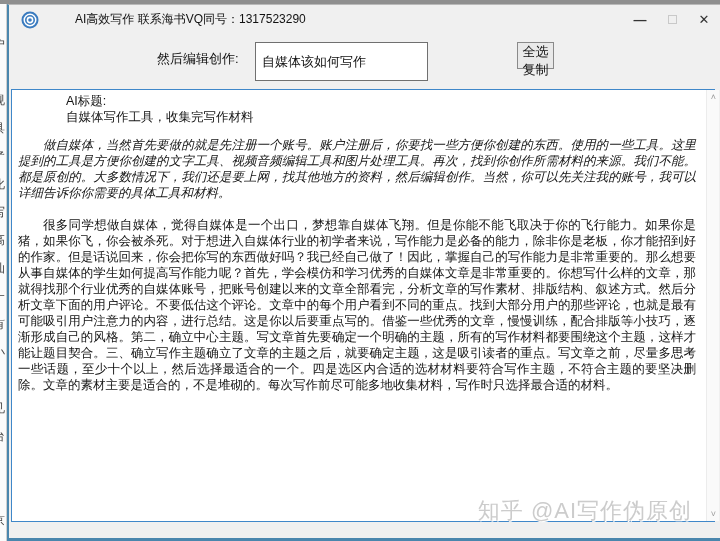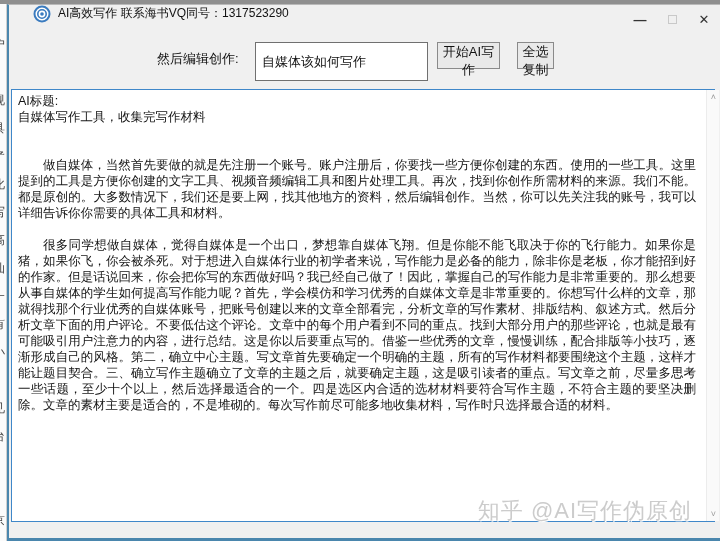--- a/index.html
+++ b/index.html
@@ -12,21 +12,21 @@
   .top-strip { position:absolute; left:0; top:0; width:720px; height:4px; background:#8f8f8f; }
   .left-strip { position:absolute; left:0; top:4px; width:7px; height:537px; background:#fbfbfb; overflow:hidden; border-right:1px solid #cfcfcf; }
   .left-strip span { position:absolute; left:-7px; width:14px; font-size:12px; color:#444; line-height:12px; }
 
   
   .window { position:absolute; left:7px; top:4px; width:713px; height:537px;
             background:#f0f0f0;
             border-left:2px solid #4a86ad; border-bottom:3px solid #4a86ad;
             border-top:1px solid #b9b9b9; }
 
-  .titlebar { height:29px; display:flex; align-items:flex-start; padding-left:24px; background:#f0f0f0; }
+  .titlebar { height:29px; display:flex; align-items:center; padding-left:12px; background:#f0f0f0;gap:29px; }
   .app-icon { width:18px; height:18px; flex:0 0 18px; }
   .title-text { margin-left:7px; font-size:12px; color:#111; white-space:nowrap; }
   .win-controls { margin-left:auto; display:flex; height:29px; }
   .win-btn { width:32px; height:29px; display:flex; align-items:center; justify-content:center;
              font-size:13px; color:#333; cursor:default; }
   .win-btn.max .box { width:9px; height:9px; border:1px solid #c9c9c9; }
   .win-btn.min { font-weight:bold; }
 
   .toolbar { position:relative; height:54px; }
   .toolbar-label { position:absolute; left:148px; top:16px; font-size:13px; color:#111; }
@@ -34,23 +34,23 @@
                  border:1px solid #707070; background:#fff; font-size:13px; padding:0 6px;
                  font-family:inherit; color:#111; }
   .btn { position:absolute; top:8px; height:27px; background:#e9e9e9; border:1px solid #8a8a8a;
          font-size:13px; font-family:inherit; color:#111; }
   .btn-start { left:428px; width:63px; }
   .btn-copy { left:508px; width:37px; }
 
   .editor { position:absolute; left:2px; top:84px; width:704px; height:433px;
             background:#fff; border:1px solid #3f87c9; overflow:hidden;
             padding:3px 18px 3px 6px; font-size:12.5px; line-height:16px; color:#141414; }
-  .editor .head { line-height:16px; }
+  .editor .head { line-height:16px;margin-left:48px; }
   .editor p { margin:16px 0 0 0; text-indent:2em; text-align:justify; }
-  .editor p:first-of-type { margin-top:32px; }
+  .editor p:first-of-type { margin-top:12px;font-style:italic; }
 
   .scrollbar { position:absolute; right:1px; top:85px; width:13px; height:431px;
                background:#fafafa; border-left:1px solid #ececec; }
   .scroll-arrow { position:absolute; left:0; width:13px; height:14px; text-align:center;
                   font-size:9px; color:#9b9b9b; line-height:14px; }
   .scroll-arrow.up { top:0; }
   .scroll-arrow.down { bottom:0; }
 
   .watermark { position:absolute; right:28px; bottom:12px; font-size:22px; letter-spacing:1px;
                color:#cccccc; text-shadow:1px 1px 0 #ffffff; white-space:nowrap; }
@@ -96,21 +96,20 @@
         <div class="win-btn max">
             <span class="box"></span>
           </div>
         <div class="win-btn close">✕</div>
       </div>
     </div>
 
     <div class="toolbar">
       <span class="toolbar-label">然后编辑创作:</span>
       <input class="title-input" type="text" value="自媒体该如何写作" style="">
-      <button class="btn btn-start">开始AI写作</button>
       <button class="btn btn-copy">全选复制</button>
     </div>
 
     <div class="editor">
       <div class="head">AI标题:</div>
       <div class="head">自媒体写作工具，收集完写作材料</div>
       <div>
           <p>做自媒体，当然首先要做的就是先注册一个账号。账户注册后，你要找一些方便你创建的东西。使用的一些工具。这里提到的工具是方便你创建的文字工具、视频音频编辑工具和图片处理工具。再次，找到你创作所需材料的来源。我们不能。都是原创的。大多数情况下，我们还是要上网，找其他地方的资料，然后编辑创作。当然，你可以先关注我的账号，我可以详细告诉你你需要的具体工具和材料。</p>
           <p>很多同学想做自媒体，觉得自媒体是一个出口，梦想靠自媒体飞翔。但是你能不能飞取决于你的飞行能力。如果你是猪，如果你飞，你会被杀死。对于想进入自媒体行业的初学者来说，写作能力是必备的能力，除非你是老板，你才能招到好的作家。但是话说回来，你会把你写的东西做好吗？我已经自己做了！因此，掌握自己的写作能力是非常重要的。那么想要从事自媒体的学生如何提高写作能力呢？首先，学会模仿和学习优秀的自媒体文章是非常重要的。你想写什么样的文章，那就得找那个行业优秀的自媒体账号，把账号创建以来的文章全部看完，分析文章的写作素材、排版结构、叙述方式。然后分析文章下面的用户评论。不要低估这个评论。文章中的每个用户看到不同的重点。找到大部分用户的那些评论，也就是最有可能吸引用户注意力的内容，进行总结。这是你以后要重点写的。借鉴一些优秀的文章，慢慢训练，配合排版等小技巧，逐渐形成自己的风格。第二，确立中心主题。写文章首先要确定一个明确的主题，所有的写作材料都要围绕这个主题，这样才能让题目契合。三、确立写作主题确立了文章的主题之后，就要确定主题，这是吸引读者的重点。写文章之前，尽量多思考一些话题，至少十个以上，然后选择最适合的一个。四是选区内合适的选材材料要符合写作主题，不符合主题的要坚决删除。文章的素材主要是适合的，不是堆砌的。每次写作前尽可能多地收集材料，写作时只选择最合适的材料。</p>
         </div>

